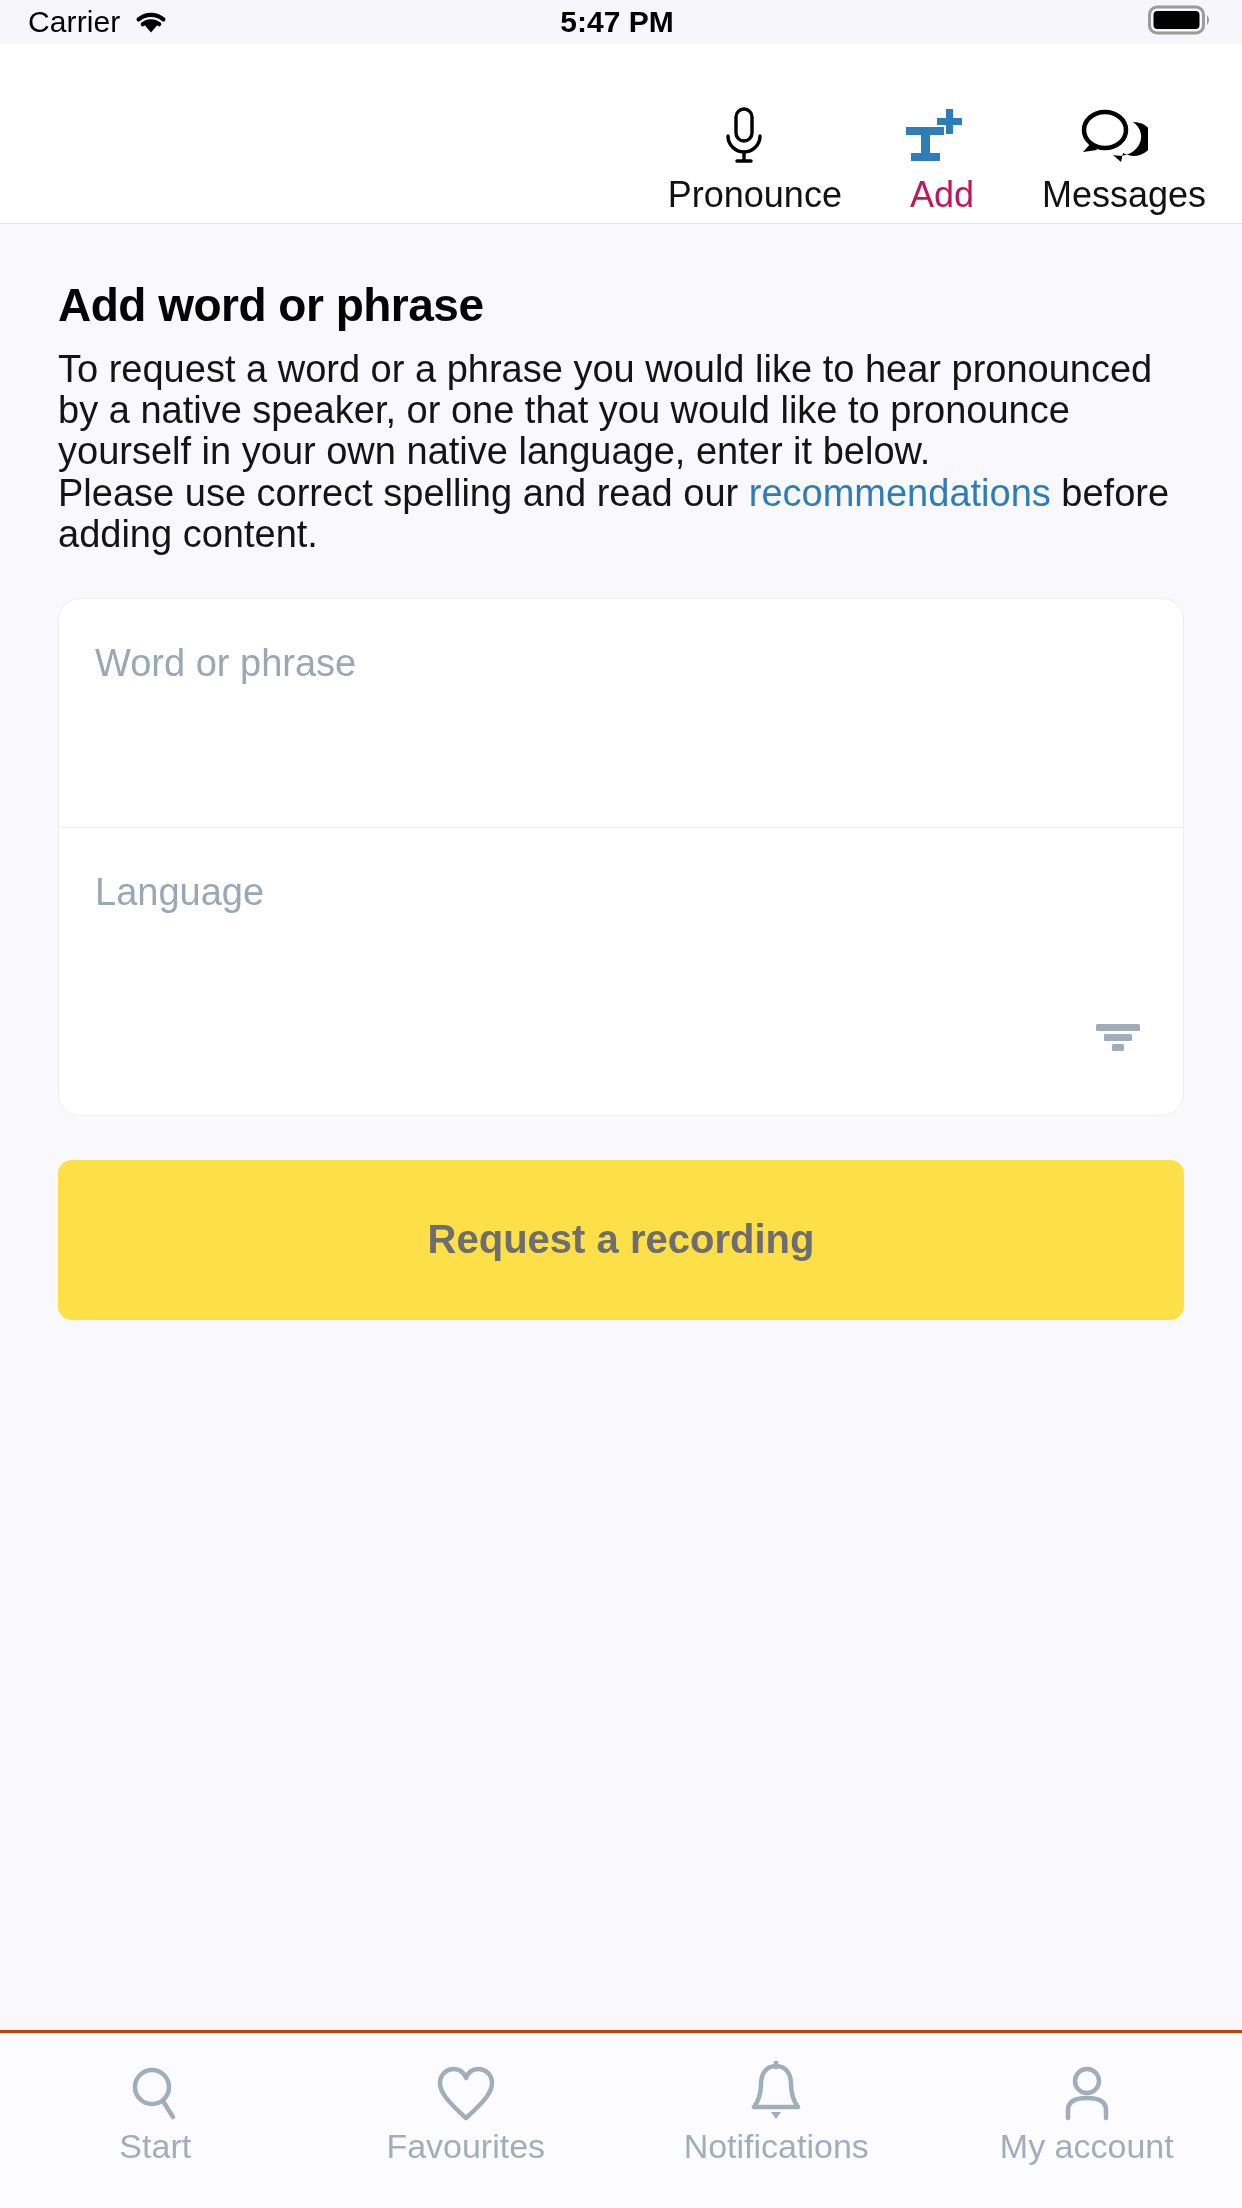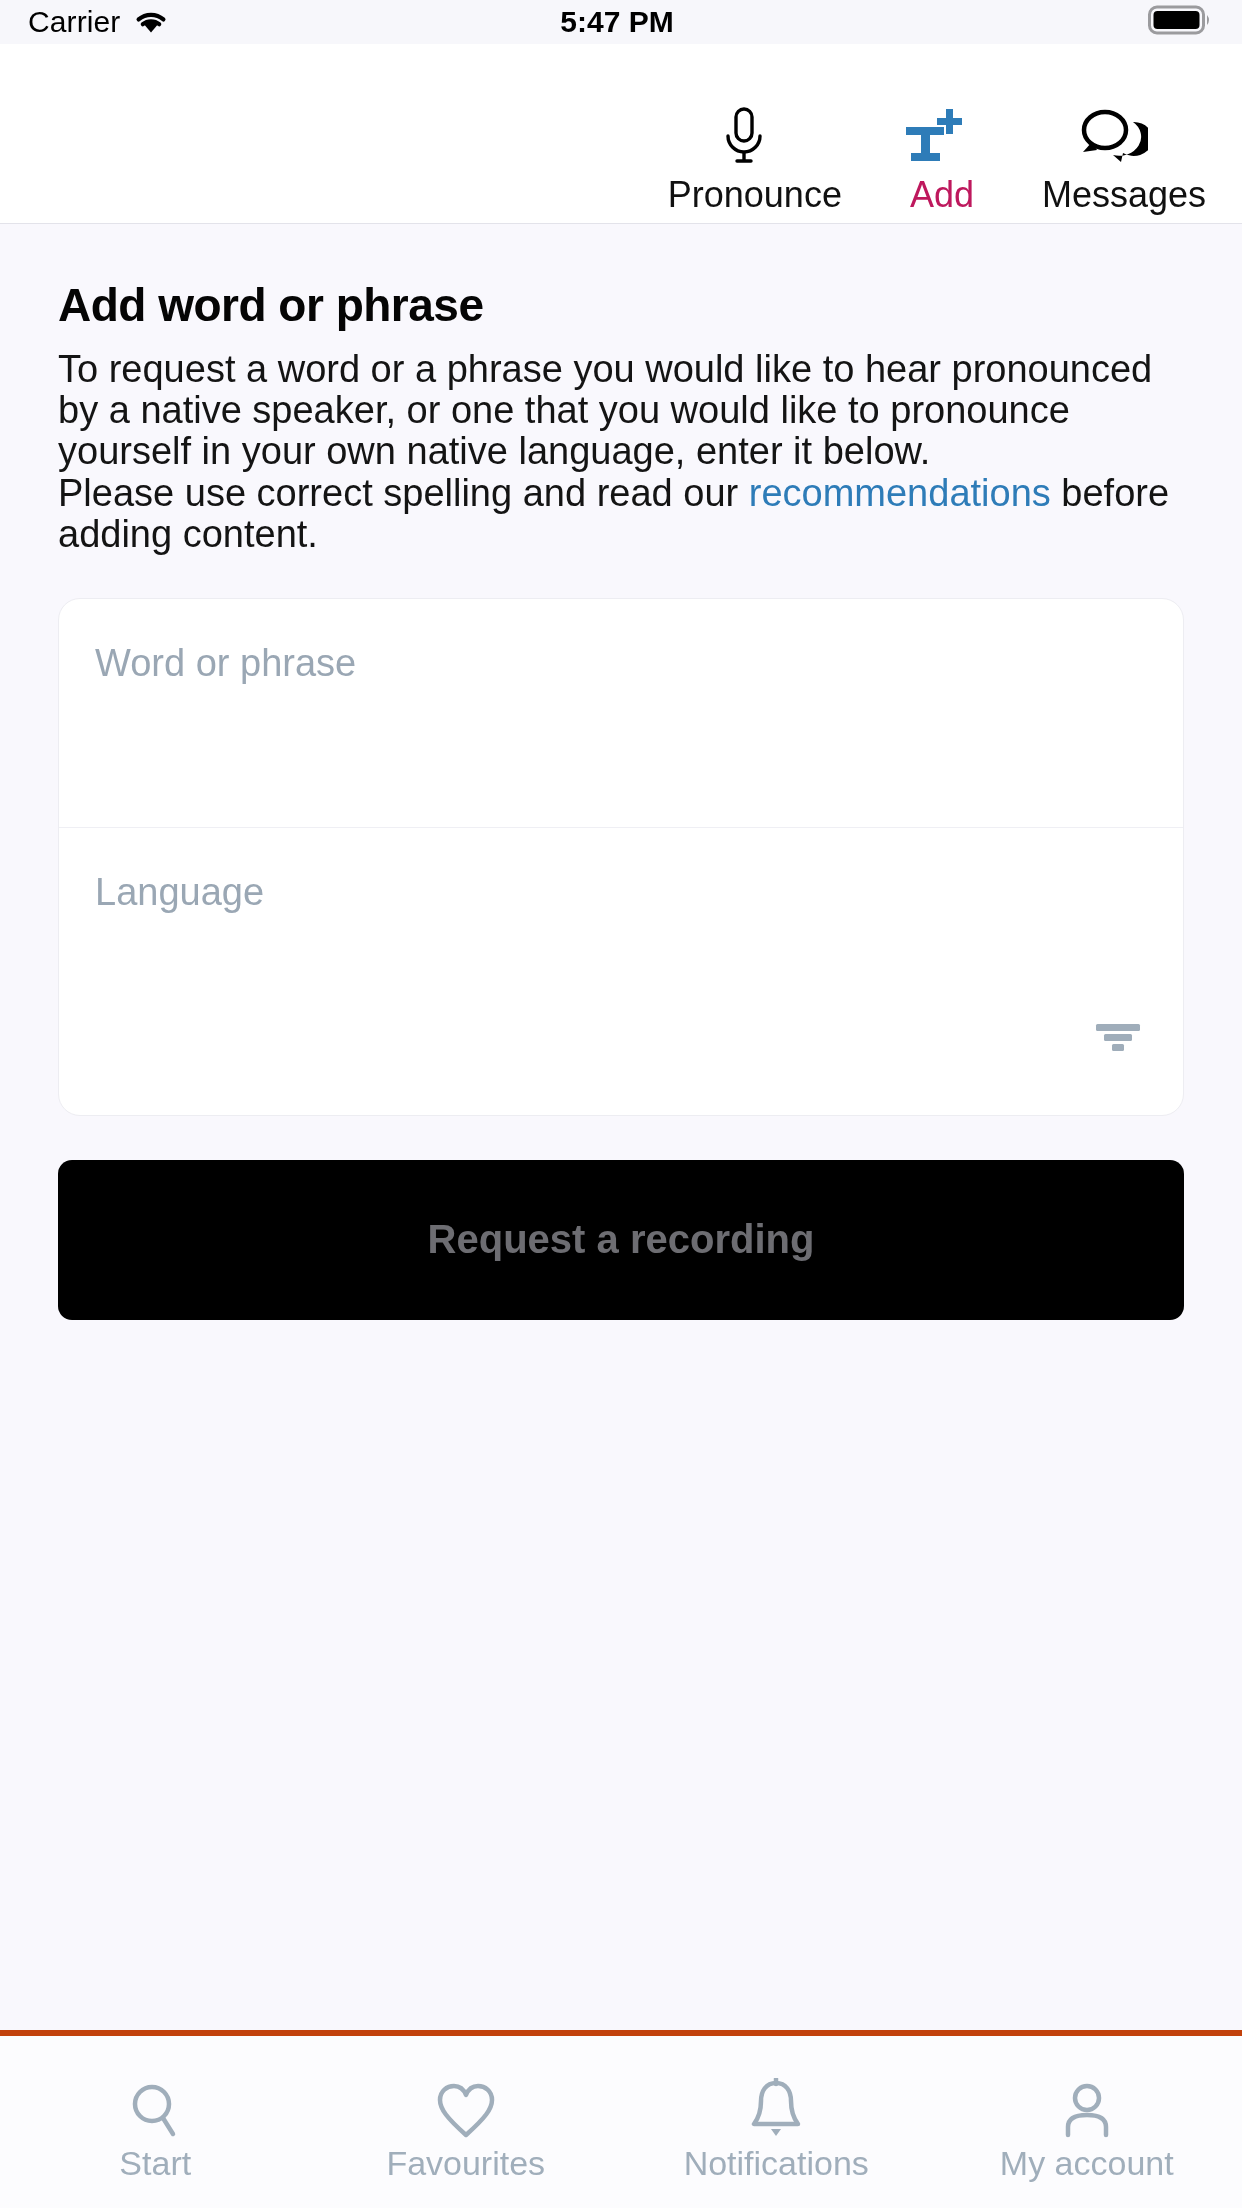--- a/index.html
+++ b/index.html
@@ -65,34 +65,34 @@
   .field { position:relative; padding:44px 36px 0 36px; }
   .field.word { height:228px; }
   .field.lang { height:288px; border-top:1px solid #EFEFF4; }
   .field-ph { font-size:38px; color:#9AA7B4; line-height:1.1; }
   .field-icon { position:absolute; right:40px; bottom:58px; }
 
   
   .submit {
     margin-top:44px;
     width:100%; height:160px;
-    background:#000000;
+    background:#fde047;
     border:none; border-radius:14px;
     font-family:"Liberation Sans", sans-serif;
     font-size:40px; font-weight:bold; color:#6D6D72;
     display:flex; align-items:center; justify-content:center;
   }
 
   
   .tabbar {
     flex:0 0 178px; height:178px;
     background:#FCFCFE;
-    border-top:6px solid #c2410c;
+    border-top:3px solid #c2410c;
     display:flex; align-items:flex-start;
-    padding-top:40px;
+    padding-top:26px;
   }
   .tab {
     flex:1 1 0; display:flex; flex-direction:column;
     align-items:center; gap:6px;
   }
   .tab-ico { height:64px; display:flex; align-items:flex-end; justify-content:center; }
   .tab-lbl { font-size:34px; color:#A0AEBB; line-height:1; }
 </style>
 </head>
 <body>

